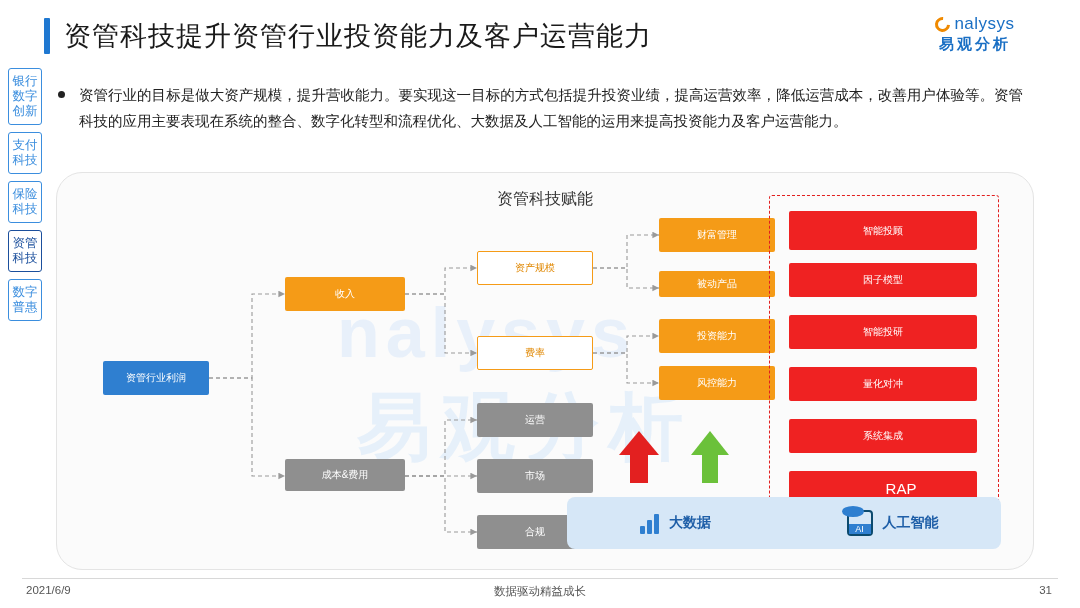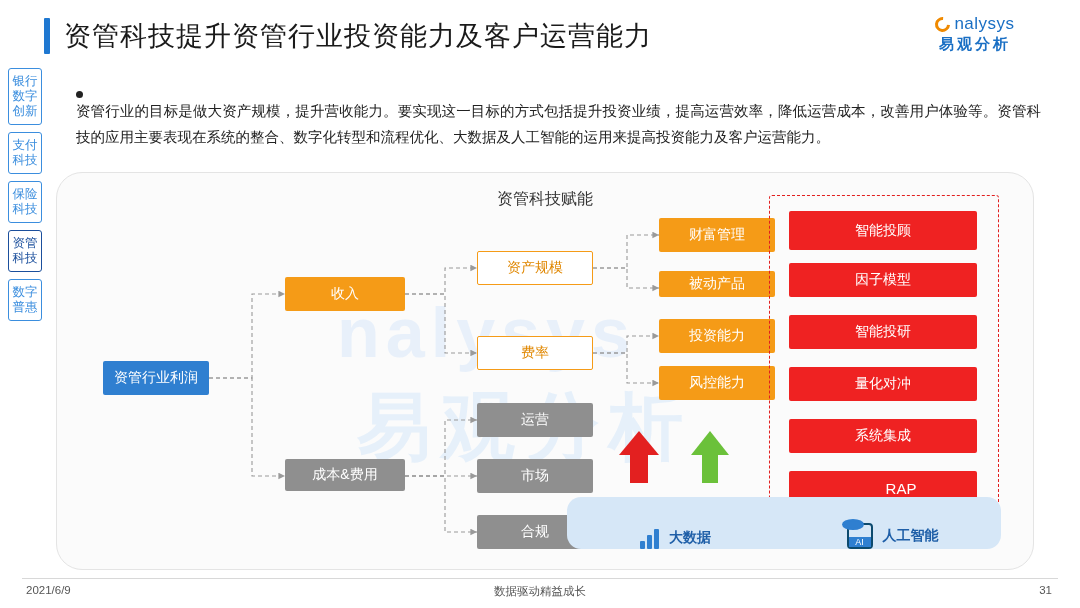--- a/index.html
+++ b/index.html
@@ -27,21 +27,21 @@
   .logo-row{display:flex;align-items:center;justify-content:center;gap:4px;}
   .logo-mark{
     width:15px;height:15px;border:3px solid #f08a00;border-radius:50%;
     border-right-color:transparent;transform:rotate(-40deg);box-sizing:border-box;
   }
   .logo-en{font-size:17px;color:#1a6fc4;letter-spacing:.5px;}
   .logo-cn{font-size:15px;color:#1a6fc4;margin-top:1px;letter-spacing:3px;font-weight:bold;}
 
   
   .bullet-wrap{
-    position:absolute;left:76px;top:82px;width:965px;display:flex;flex-direction:column;
+    position:absolute;left:58px;top:82px;width:965px;display:flex;
   }
   .bullet-dot{
     width:7px;height:7px;border-radius:50%;background:#222;margin-top:9px;margin-right:14px;flex:0 0 auto;
   }
   .bullet-text{
     font-size:14.5px;line-height:26px;color:#222;text-align:justify;
   }
 
   
   .sidebar{
@@ -68,40 +68,40 @@
   }
   .wm2{
     position:absolute;left:300px;top:205px;font-size:74px;color:#e6f0fa;
     font-weight:bold;letter-spacing:10px;user-select:none;
   }
 
   svg.links{position:absolute;left:0;top:0;width:976px;height:396px;}
 
   .node{
     position:absolute;display:flex;align-items:center;justify-content:center;
-    font-size:14px;color:#fff;border-radius:2px;box-sizing:border-box;
+    font-size:10px;color:#fff;border-radius:2px;box-sizing:border-box;
   }
   .n-blue{background:#2f7fd0;}
   .n-orange{background:#f59b17;}
   .n-orange-line{background:#fff;color:#e08700;border:1.5px solid #f59b17;}
   .n-grey{background:#8f8f8f;}
   .n-red{background:#ef2222;}
 
   .red-box{
     position:absolute;left:712px;top:22px;width:228px;height:318px;
     border:1.6px dashed #e21f1f;border-radius:3px;
   }
   .arrow-red-stem{position:absolute;left:573px;top:278px;width:18px;height:32px;background:#e32020;}
   .arrow-red-head{position:absolute;left:562px;top:258px;width:0;height:0;border-left:20px solid transparent;border-right:20px solid transparent;border-bottom:24px solid #e32020;}
   .arrow-green-stem{position:absolute;left:645px;top:278px;width:16px;height:32px;background:#6bc13a;}
   .arrow-green-head{position:absolute;left:634px;top:258px;width:0;height:0;border-left:19px solid transparent;border-right:19px solid transparent;border-bottom:24px solid #6bc13a;}
 
   .bottom-card{
     position:absolute;left:510px;top:324px;width:434px;height:52px;
-    background:#d6e7f7;border-radius:14px;display:flex;align-items:flex-end;
+    background:#d6e7f7;border-radius:8px;display:flex;align-items:center;
   }
   .bc-half{flex:1;display:flex;align-items:center;justify-content:center;gap:10px;}
   .bc-label{font-size:14px;color:#1f5fa8;font-weight:bold;}
   .chart-icon{display:flex;align-items:flex-end;gap:2px;height:22px;}
   .chart-icon i{display:block;width:5px;background:#2f7fd0;border-radius:1px;}
   .ai-icon{
     width:26px;height:26px;border:2px solid #0c4a6e;border-radius:4px;
     display:flex;align-items:flex-end;justify-content:center;position:relative;box-sizing:border-box;
   }
   .ai-icon span{

